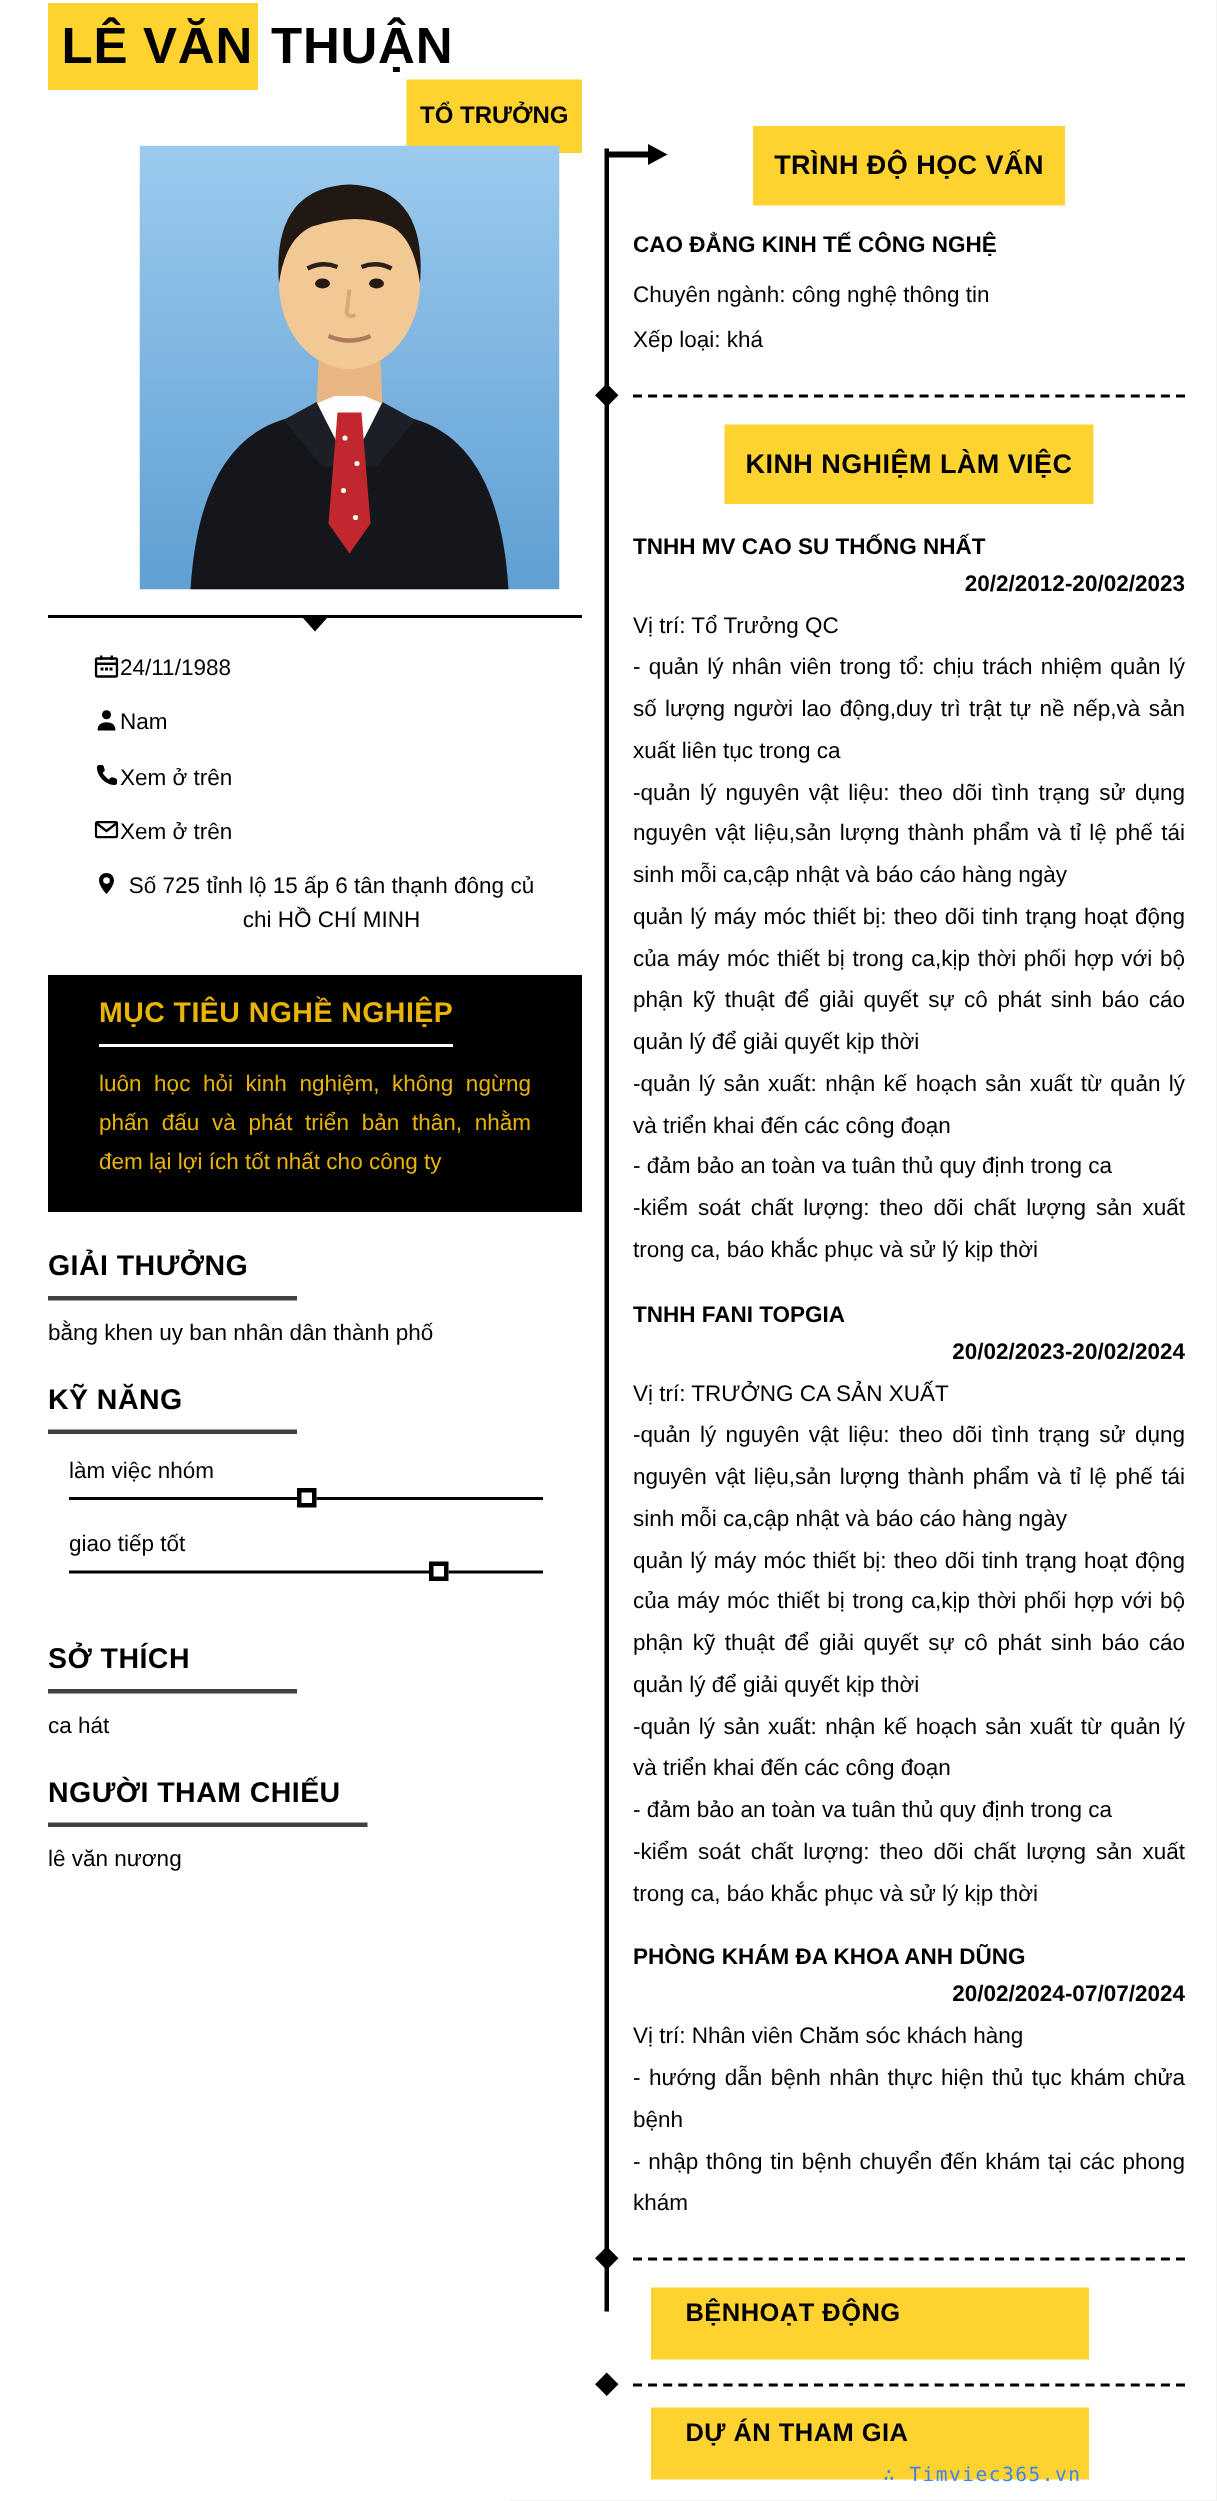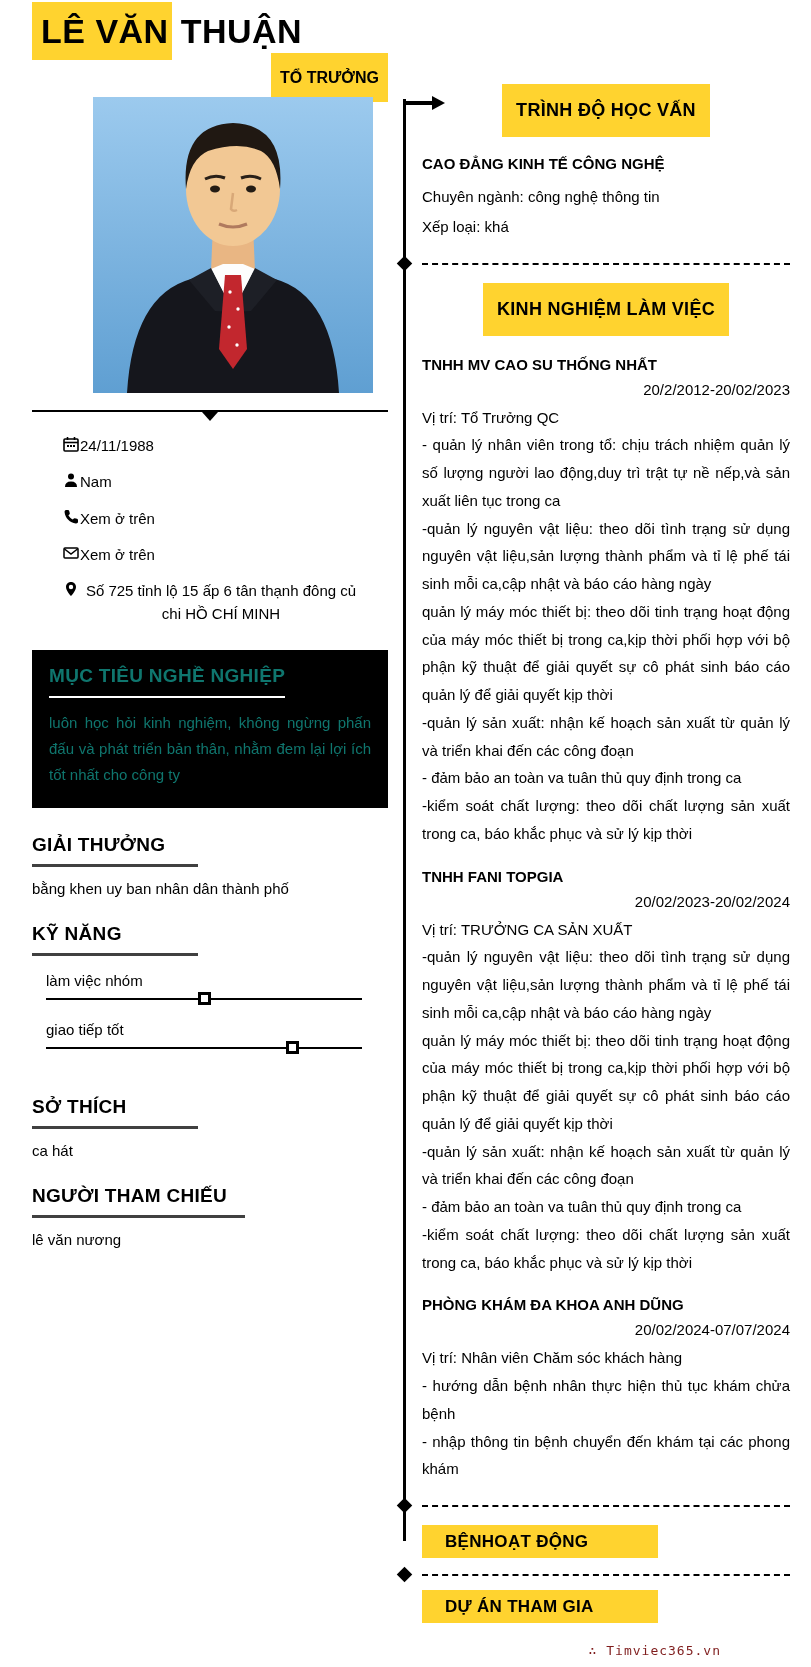--- a/index.html
+++ b/index.html
@@ -30,21 +30,21 @@
   .divider { position:relative; border-top:2px solid #000; margin-top:17px; }
   .divider::after { content:""; position:absolute; left:50%; top:0; margin-left:-8px;
     border-left:8px solid transparent; border-right:8px solid transparent; border-top:9px solid #000; }
 
   .info { margin-top:22px; padding-left:31px; }
   .info-row { display:flex; gap:1px; align-items:flex-start; margin-bottom:13px; font-size:15px; line-height:1.55;text-align:center; }
   .ic { width:16px; height:16px; flex:0 0 16px; margin-top:2px; }
   .ic svg { width:16px; height:16px; display:block; }
   .info-text { max-width:282px; }
 
-  .objective { background:#000; color:#0f766e; margin-top:24px; padding:15px 17px 20px; }
+  .objective { background:#000; color:#eab308; margin-top:24px; padding:15px 34px 20px; }
   .objective h2 { font-size:19px; font-weight:700; display:inline-block;
     border-bottom:2px solid #fff; padding-bottom:9px; margin-bottom:12px; letter-spacing:.3px; }
   .objective p { font-size:15px; line-height:1.75; text-align:justify; }
 
   .lsec h2 { font-size:19px; font-weight:800; display:inline-block; min-width:166px;
     border-bottom:3px solid #404040; padding:0 18px 8px 0; margin:26px 0 13px; letter-spacing:.3px; }
   .lsec p { font-size:15px; }
 
   .skill { padding-left:14px; margin-top:3px; }
   .skill .lbl { font-size:15px; margin-bottom:9px; }
@@ -65,29 +65,29 @@
   .h-yellow { display:inline-block; background:var(--accent); font-weight:800; font-size:18px;
     padding:16px 14px; letter-spacing:.3px; }
   .school { font-weight:700; font-size:15px; margin:18px 0 12px; }
   .edu-line { font-size:15px; line-height:1.75; margin:0 0 4px; }
 
   .sep { position:relative; border-top:2px dashed #000; margin:22px 0 18px; }
   .sep::before { content:""; position:absolute; left:-23px; top:-7px; width:11px; height:11px;
     background:#000; transform:rotate(45deg); }
 
   .job h4 { font-size:15px; font-weight:700; margin:20px 0 4px; }
-  .job .date { font-size:15px; font-weight:400; text-align:right; margin:8px 0 6px; }
+  .job .date { font-size:15px; font-weight:700; text-align:right; margin:8px 0 6px; }
   .body { font-size:15px; line-height:1.85; text-align:justify; }
 
-  .h-left { display:block; width:236px; background:var(--accent); font-weight:800; font-size:17px;
-    padding:7px 12px 6px 23px; margin:2px 0 0; letter-spacing:.3px; }
+  .h-left { display:block; width:292px; background:var(--accent); font-weight:800; font-size:17px;
+    padding:7px 12px 21px 23px; margin:2px 12px 0; letter-spacing:.3px; }
   .sep.tight { margin:16px 0 14px; }
 
   .wm { position:absolute; right:90px; bottom:9px; font-family:"DejaVu Sans Mono", monospace;
-    font-size:13px; color:#7f1d1d; letter-spacing:1px; }
+    font-size:13px; color:#3b82f6; letter-spacing:1px; }
 </style>
 </head>
 <body>
 
 <div class="page">
 
   <div class="left">
 
     <h1 class="name"><span class="name-hl">LÊ VĂN</span><span class="name-rest">THUẬN</span></h1>
 

